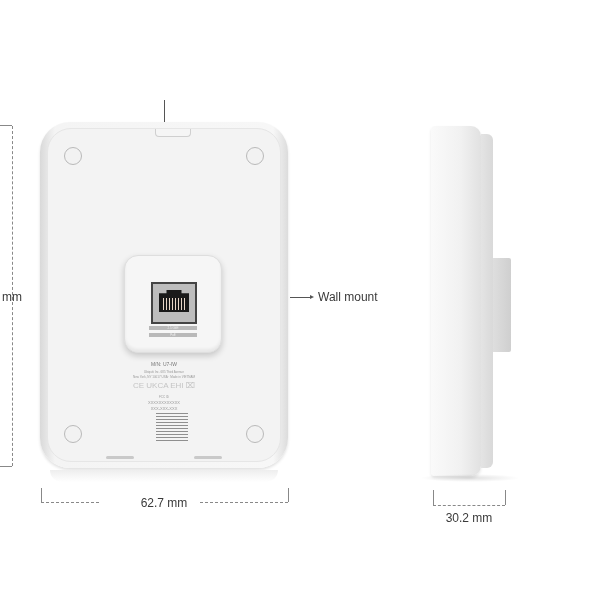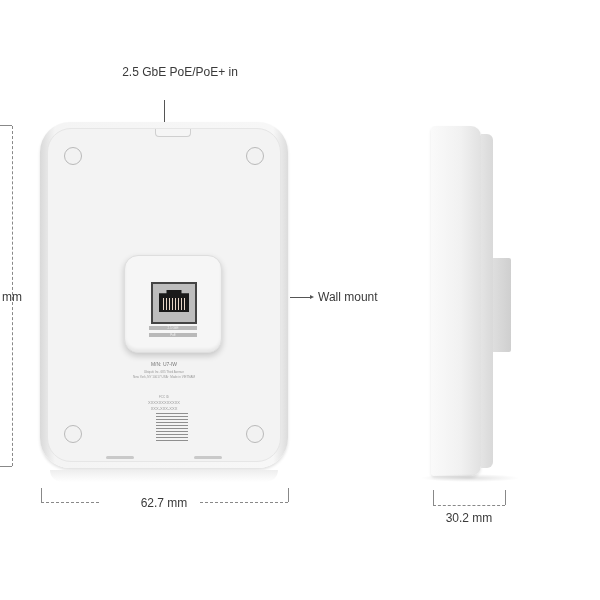--- a/index.html
+++ b/index.html
@@ -31,21 +31,20 @@
 </style>
 </head>
 <body>
 
 <div class="dash-v" style="left:12px;top:126px;height:340px;"></div>
 <div class="abs" style="left:0;top:125px;width:12px;height:1px;background:#888;"></div>
 <div class="abs" style="left:0;top:466px;width:12px;height:1px;background:#888;"></div>
 <div class="abs label" style="left:0;top:289px;width:24px;text-align:center;">mm</div>
 
 <div class="abs label" style="left:80px;top:64px;width:200px;">
-  <div>2.5 GbE PoE/PoE+ in</div>
 </div>
 <div class="leader" style="left:164px;top:100px;width:1px;height:168px;"></div>
 
 <div class="abs front">
   <div class="front-inner">
     <div class="tab-top"></div>
     <div class="screw" style="left:16px;top:18px;"></div>
     <div class="screw" style="right:16px;top:18px;"></div>
     <div class="screw" style="left:16px;bottom:18px;"></div>
     <div class="screw" style="right:16px;bottom:18px;"></div>
@@ -57,20 +56,21 @@
         <div class="rj45-hole"></div>
         <div class="pins"></div>
       </div>
       <div class="port-bar" style="top:70px;">2.5 GbE</div>
       <div class="port-bar" style="top:77px;">PoE</div>
     </div>
 
     <div class="tiny" style="top:232px;font-size:5px;color:#777;">M/N: U7-IW</div>
     <div class="tiny" style="top:241px;font-size:3px;">Ubiquiti Inc. 685 Third Avenue</div>
     <div class="tiny" style="top:246px;font-size:3px;">New York, NY 10017 USA · Made in VIETNAM</div>
+    <div class="tiny" style="top:252px;font-size:8px;color:#c4c4c4;">CE UKCA EHI ⌧</div>
     <div class="tiny" style="top:266px;font-size:3px;">FCC ID</div>
     <div class="tiny" style="top:271px;font-size:4px;">XXXXXXXXXXXX</div>
     <div class="tiny" style="top:277px;font-size:4px;">XXX-XXX-XXX</div>
     <div class="qr"></div>
   </div>
 </div>
 <div class="abs" style="left:50px;top:470px;width:228px;height:12px;background:linear-gradient(#eeeeee,rgba(255,255,255,0));border-radius:0 0 30px 30px;"></div>
 
 <div class="leader" style="left:290px;top:297px;width:22px;height:1px;"></div>
 <div class="abs" style="left:310px;top:295px;width:0;height:0;border-left:4px solid #555;border-top:2px solid transparent;border-bottom:2px solid transparent;"></div>

